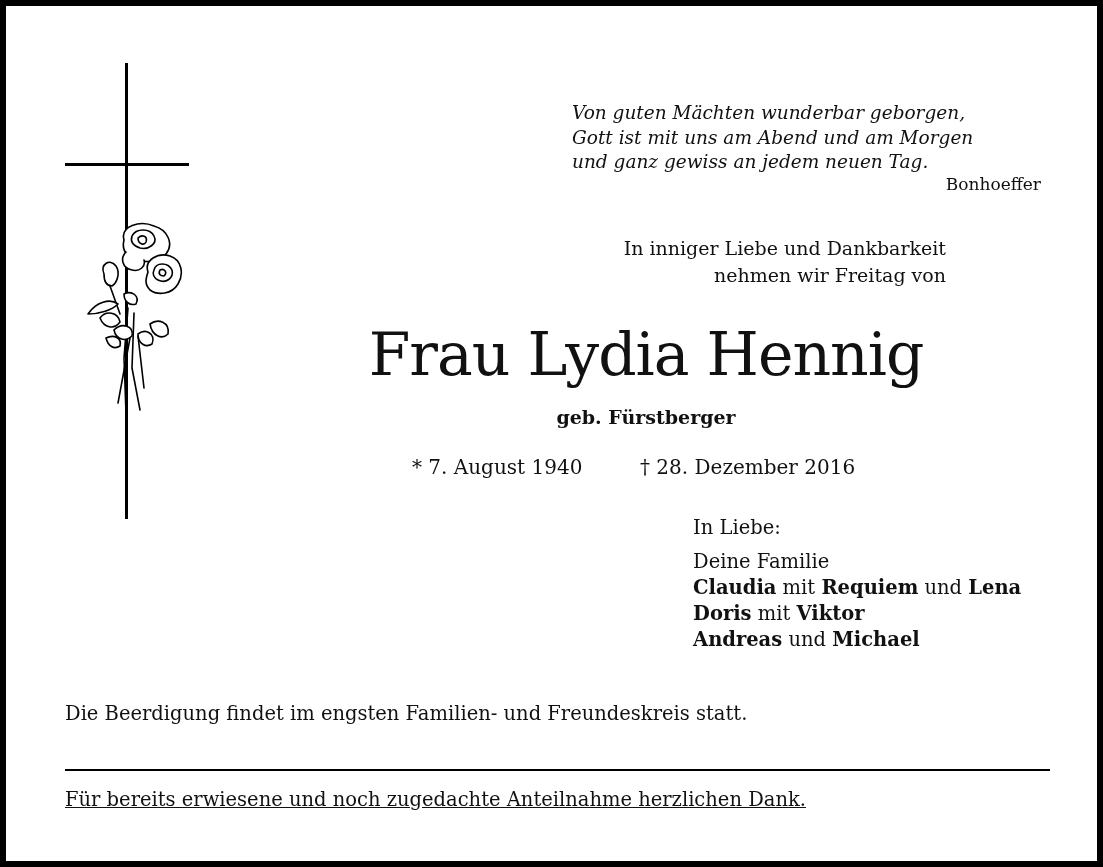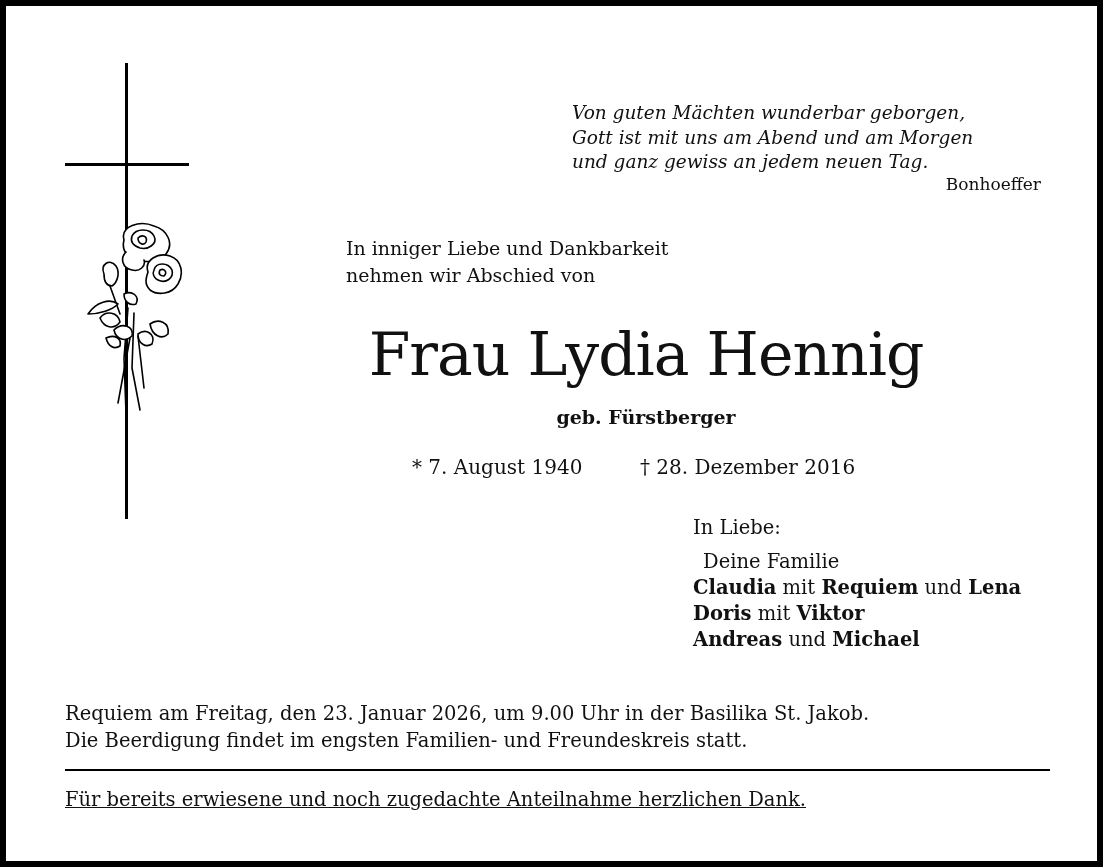--- a/index.html
+++ b/index.html
@@ -17,38 +17,38 @@
 
   .poem {
     position: absolute; left: 566px; top: 55px; width: 480px;
     font-style: italic; font-size: 18.5px; line-height: 24.5px; margin-top: 40px;
   }
   .poem-line { white-space: nowrap; }
   .author { position: absolute; right: 56px; top: 168px; font-size: 17px; white-space: nowrap; }
 
   .intro {
     position: absolute; left: 340px; top: 229px; width: 600px;
-    text-align: left; font-size: 19px; line-height: 27px;
+    text-align: right; font-size: 19px; line-height: 27px;
   }
   .name {
     position: absolute; left: 300px; top: 310px; width: 680px;
     text-align: center; font-size: 60px; font-weight: normal; line-height: 76px;
     font-family: "DejaVu Serif", serif; letter-spacing: -1px;
   }
   .maiden {
     position: absolute; left: 340px; top: 400px; width: 600px;
     text-align: center; font-size: 19px; font-weight: bold;
   }
   .dates { position: absolute; top: 449px; font-size: 20px; white-space: nowrap; }
   .birth { left: 406px; }
   .death { left: 634px; }
 
   .family { position: absolute; left: 687px; top: 509px; font-size: 19.5px; }
   .family .line { line-height: 26px; white-space: nowrap; }
-  .family .gap { margin-top: 8px; margin-left: 10px; }
+  .family .gap { margin-top: 8px; }
   .b { font-weight: bold; }
 
   .footer-text {
     position: absolute; left: 59px; top: 694px; width: 985px;
     font-size: 19.5px; line-height: 27px;
   }
   .footer-text .line { white-space: nowrap; }
   .rule { position: absolute; left: 59px; top: 763px; width: 985px; height: 2px; background: #000; }
   .thanks { position: absolute; left: 59px; top: 782px; font-size: 19.5px; white-space: nowrap; text-decoration: underline; }
 </style>
@@ -89,21 +89,21 @@
 
   <div class="poem">
     <div class="poem-line">Von guten Mächten wunderbar geborgen,</div>
     <div class="poem-line">Gott ist mit uns am Abend und am Morgen</div>
     <div class="poem-line">und ganz gewiss an jedem neuen Tag.</div>
   </div>
   <div class="author">Bonhoeffer</div>
 
   <div class="intro">
     <div>In inniger Liebe und Dankbarkeit</div>
-    <div>nehmen wir Abschied von</div>
+    <div>nehmen wir Freitag von</div>
   </div>
 
   <div class="name">Frau Lydia Hennig</div>
   <div class="maiden">geb. Fürstberger</div>
 
   <div class="dates birth">* 7. August 1940</div>
   <div class="dates death">† 28. Dezember 2016</div>
 
   <div class="family">
     <div class="line">In Liebe:</div>
@@ -113,18 +113,17 @@
     </div>
     <div class="line">
       <span class="b">Doris</span><span> mit </span><span class="b">Viktor</span>
     </div>
     <div class="line">
       <span class="b">Andreas</span><span> und </span><span class="b">Michael</span>
     </div>
   </div>
 
   <div class="footer-text">
-    <div class="line">Requiem am Freitag, den 23. Januar 2026, um 9.00 Uhr in der Basilika St. Jakob.</div>
     <div class="line">Die Beerdigung findet im engsten Familien- und Freundeskreis statt.</div>
   </div>
   <div class="rule"></div>
   <div class="thanks">Für bereits erwiesene und noch zugedachte Anteilnahme herzlichen Dank.</div>
 </div>
 
 </body></html>

